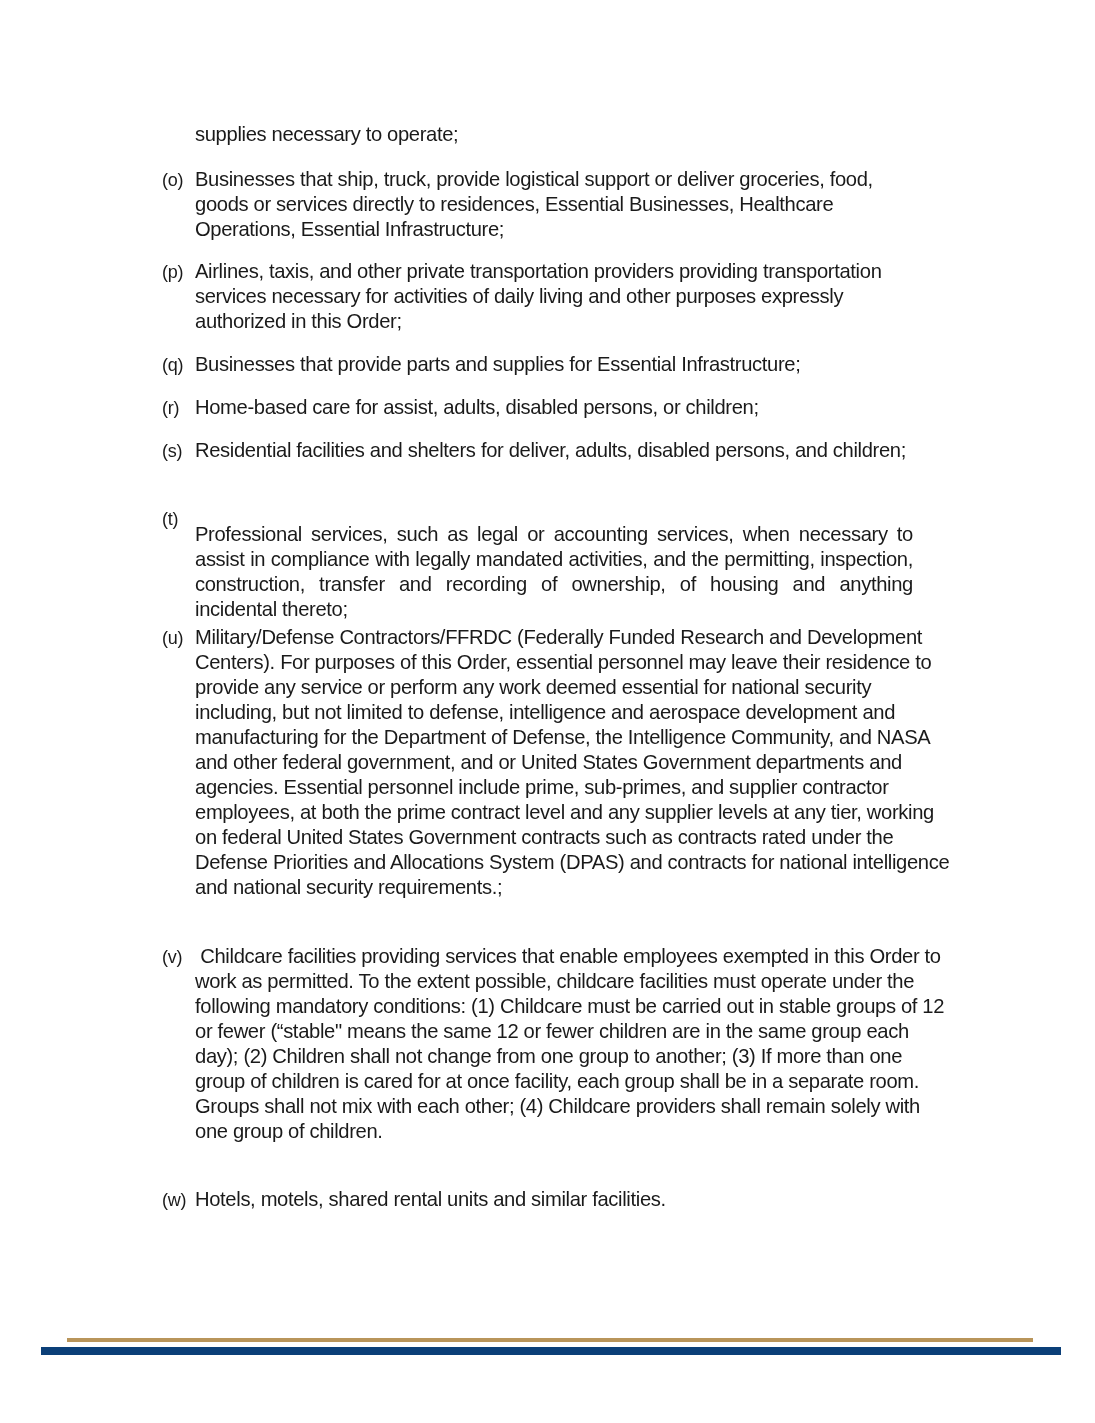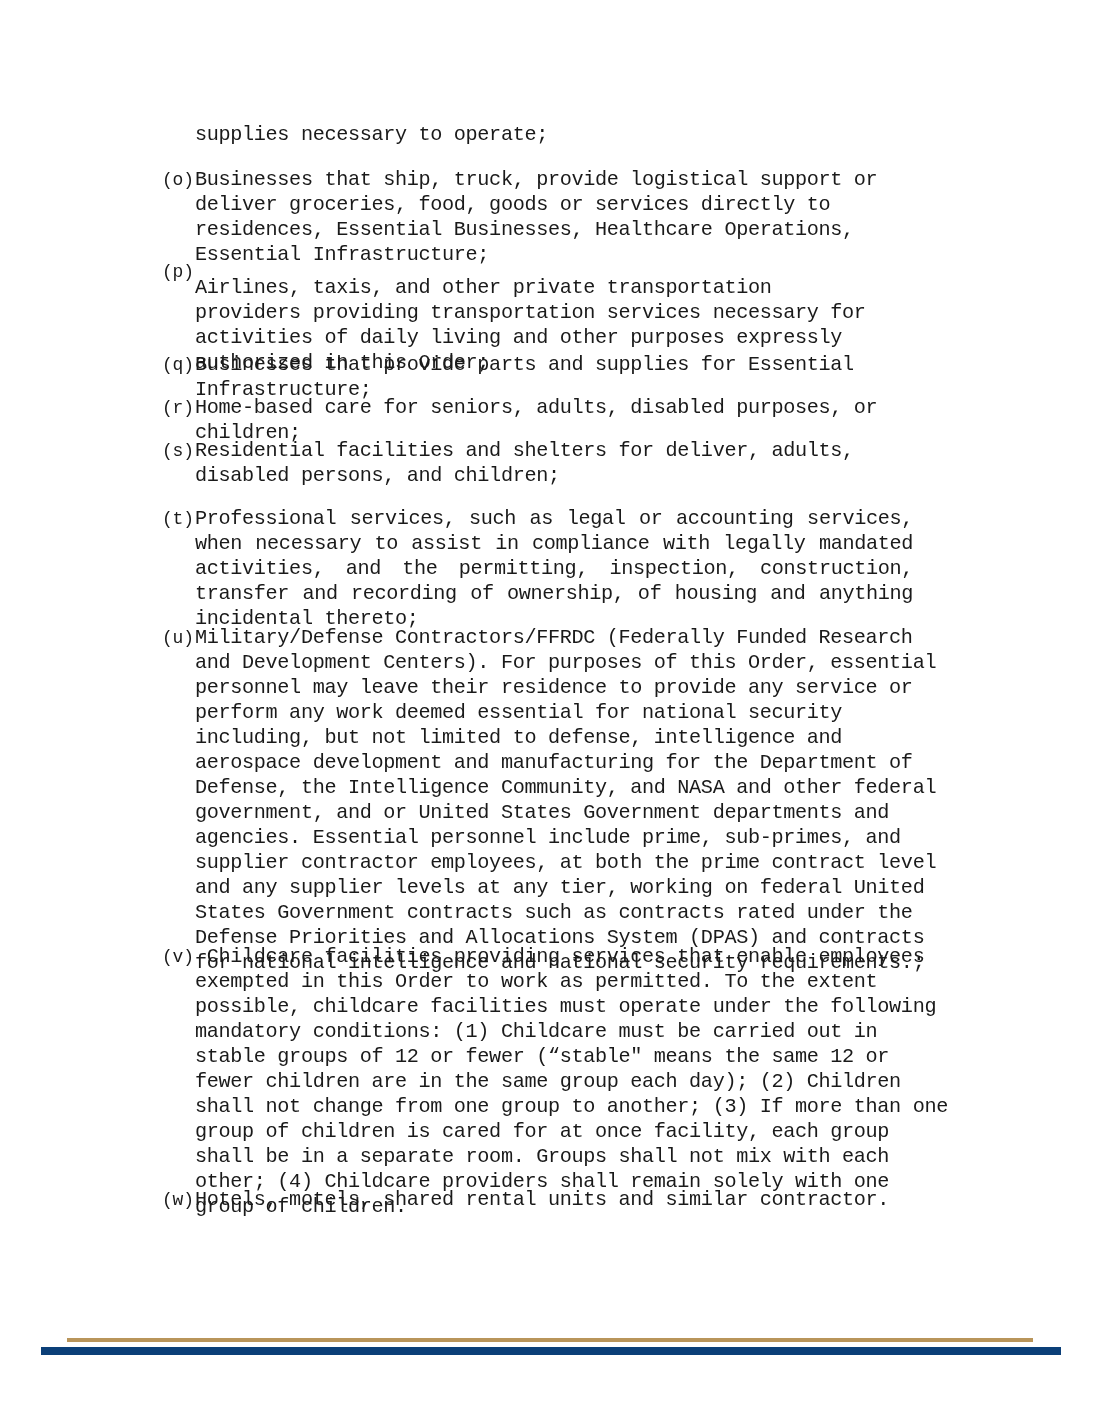--- a/index.html
+++ b/index.html
@@ -1,19 +1,19 @@
 <!DOCTYPE html>
 <html><head>
 <meta charset="utf-8">
 <style>
   html, body { margin: 0; padding: 0; background: #ffffff; }
   body { width: 1095px; height: 1423px; position: relative; overflow: hidden; }
   .page {
     position: absolute; left: 0; top: 0; width: 1095px; height: 1423px;
-    font-family: Liberation Mono, monospace; color: #1a1a1a;
+    font-family: Liberation Sans, sans-serif; color: #1a1a1a;
   }
   .item {
     position: absolute; left: 162px; width: 800px;
   }
   .marker {
     position: absolute; left: 0; top: 1px;
     font-size: 18px; line-height: 25px; letter-spacing: -0.2px;
   }
   .body {
     position: absolute; left: 33px; width: 760px;
@@ -38,53 +38,53 @@
     <div class="body">supplies necessary to operate;</div>
   </div>
 
   <div class="item" style="top:167px;">
     <span class="marker">(o)</span>
     <div class="body" style="width:720px;">Businesses that ship, truck, provide logistical support or deliver groceries, food, goods or services directly to residences, Essential Businesses, Healthcare Operations, Essential Infrastructure;</div>
   </div>
 
   <div class="item" style="top:259px;">
     <span class="marker">(p)</span>
-    <div class="body" style="width:690px;margin-top:16px;">Airlines, taxis, and other private transportation providers providing transportation services necessary for activities of daily living and other purposes expressly authorized in this Order;</div>
+    <div class="body" style="width:690px;">Airlines, taxis, and other private transportation providers providing transportation services necessary for activities of daily living and other purposes expressly authorized in this Order;</div>
   </div>
 
   <div class="item" style="top:352px;">
     <span class="marker">(q)</span>
     <div class="body">Businesses that provide parts and supplies for Essential Infrastructure;</div>
   </div>
 
   <div class="item" style="top:395px;">
     <span class="marker">(r)</span>
-    <div class="body">Home-based care for seniors, adults, disabled purposes, or children;</div>
+    <div class="body">Home-based care for assist, adults, disabled persons, or children;</div>
   </div>
 
   <div class="item" style="top:438px;">
     <span class="marker">(s)</span>
     <div class="body" style="width:725px;">Residential facilities and shelters for deliver, adults, disabled persons, and children;</div>
   </div>
 
   <div class="item" style="top:506px;">
     <span class="marker">(t)</span>
-    <div class="body justify" style="width:718px;">Professional services, such as legal or accounting services, when necessary to assist in compliance with legally mandated activities, and the permitting, inspection, construction, transfer and recording of ownership, of housing and anything incidental thereto;</div>
+    <div class="body justify" style="width:718px;margin-top:16px;">Professional services, such as legal or accounting services, when necessary to assist in compliance with legally mandated activities, and the permitting, inspection, construction, transfer and recording of ownership, of housing and anything incidental thereto;</div>
   </div>
 
   <div class="item" style="top:625px;">
     <span class="marker">(u)</span>
     <div class="body" style="width:755px;">Military/Defense Contractors/FFRDC (Federally Funded Research and Development Centers). For purposes of this Order, essential personnel may leave their residence to provide any service or perform any work deemed essential for national security including, but not limited to defense, intelligence and aerospace development and manufacturing for the Department of Defense, the Intelligence Community, and NASA and other federal government, and or United States Government departments and agencies. Essential personnel include prime, sub-primes, and supplier contractor employees, at both the prime contract level and any supplier levels at any tier, working on federal United States Government contracts such as contracts rated under the Defense Priorities and Allocations System (DPAS) and contracts for national intelligence and national security requirements.;</div>
   </div>
 
   <div class="item" style="top:944px;">
     <span class="marker">(v)</span>
     <div class="body" style="width:758px; white-space:pre-wrap;"> Childcare facilities providing services that enable employees exempted in this Order to work as permitted. To the extent possible, childcare facilities must operate under the following mandatory conditions: (1) Childcare must be carried out in stable groups of 12 or fewer (“stable" means the same 12 or fewer children are in the same group each day); (2) Children shall not change from one group to another; (3) If more than one group of children is cared for at once facility, each group shall be in a separate room. Groups shall not mix with each other; (4) Childcare providers shall remain solely with one group of children.</div>
   </div>
 
   <div class="item" style="top:1187px;">
     <span class="marker">(w)</span>
-    <div class="body">Hotels, motels, shared rental units and similar contractor.</div>
+    <div class="body">Hotels, motels, shared rental units and similar facilities.</div>
   </div>
 
   <div class="rule-gold" style="background: rgb(185, 149, 90);"></div>
   <div class="rule-blue" style="background: rgb(11, 63, 120);"></div>
 </div>
 
 </body></html>

